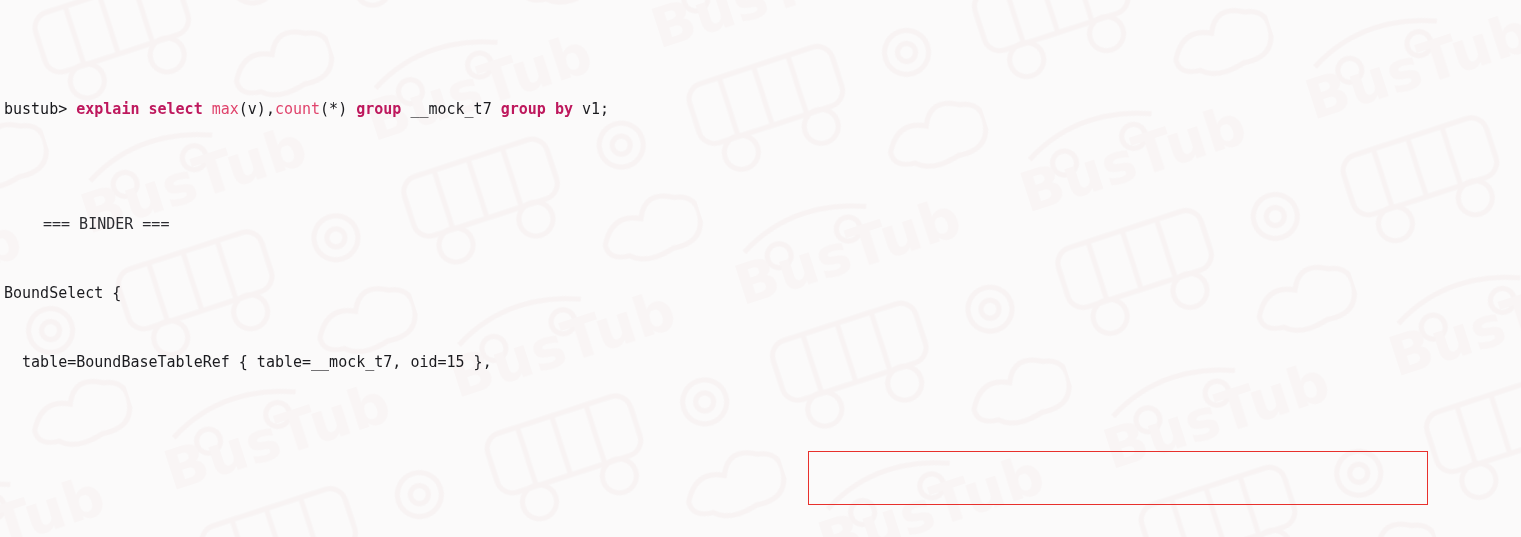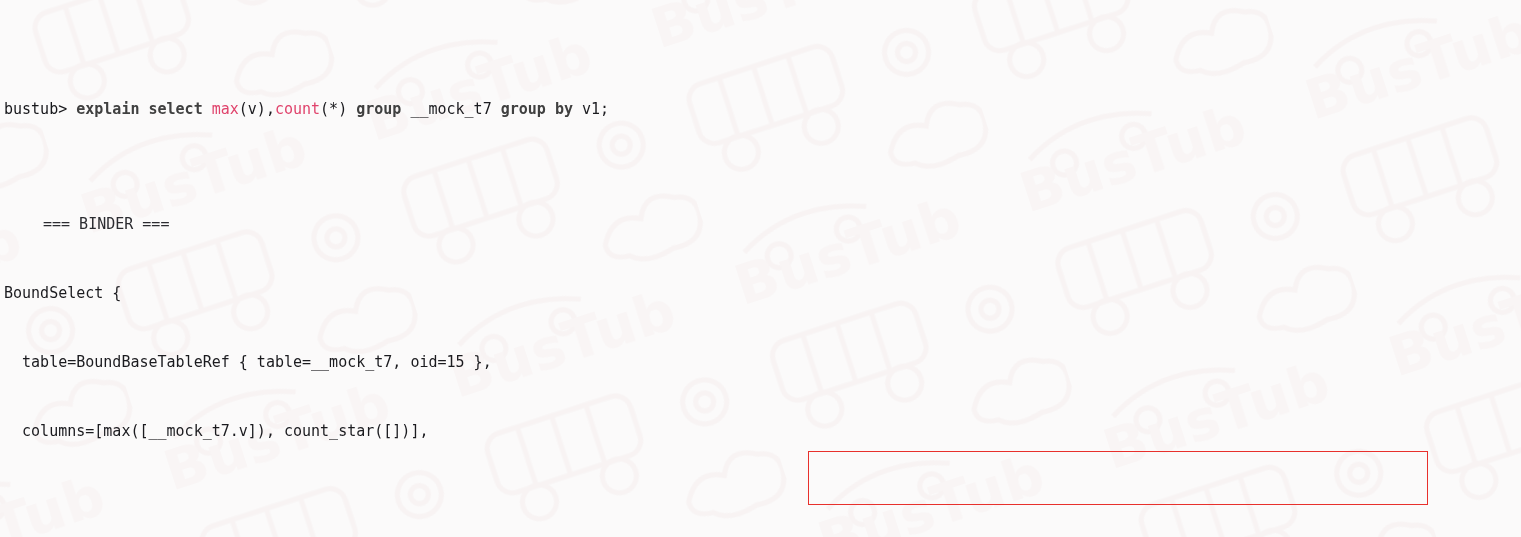--- a/index.html
+++ b/index.html
@@ -32,21 +32,21 @@
   #console-output {
     position: relative;
     z-index: 1;
     padding: 6px 0 0 4px;
     white-space: pre;
   }
   .line {
     height: 23px;
     white-space: pre;
   }
-  .kw        { color: #404040; font-weight: bold; margin-top: 16px; }
+  .kw        { color: #be185d; font-weight: bold; margin-top: 16px; }
   .fn        { color: #e0436c; font-weight: normal; }
   .prompt    { color: #17171b; font-weight: normal; }
   .plain     { color: #1b1b1f; }
   .sep       { color: #2b2b30; margin-left: 39px; }
 
   
   #annotation-box {
     position: absolute;
     left: 808px;
     top: 451px;
@@ -96,21 +96,20 @@
 
   <div id="console-output">
 
     
     <div class="line"><span class="prompt">bustub&gt;</span><span class="plain"> </span><span class="kw">explain select </span><span class="fn">max</span><span class="plain">(v),</span><span class="fn">count</span><span class="plain">(*) </span><span class="kw">group</span><span class="plain"> __mock_t7 </span><span class="kw">group by</span><span class="plain"> v1;</span></div>
 
     
     <div class="line sep">=== BINDER ===</div>
     <div class="line">BoundSelect {</div>
     <div class="line">  table=BoundBaseTableRef { table=__mock_t7, oid=15 },</div>
-    <div class="line">  columns=[max([__mock_t7.v]), count_star([])],</div>
     
     
     
     
     
     
     
     
 
     

